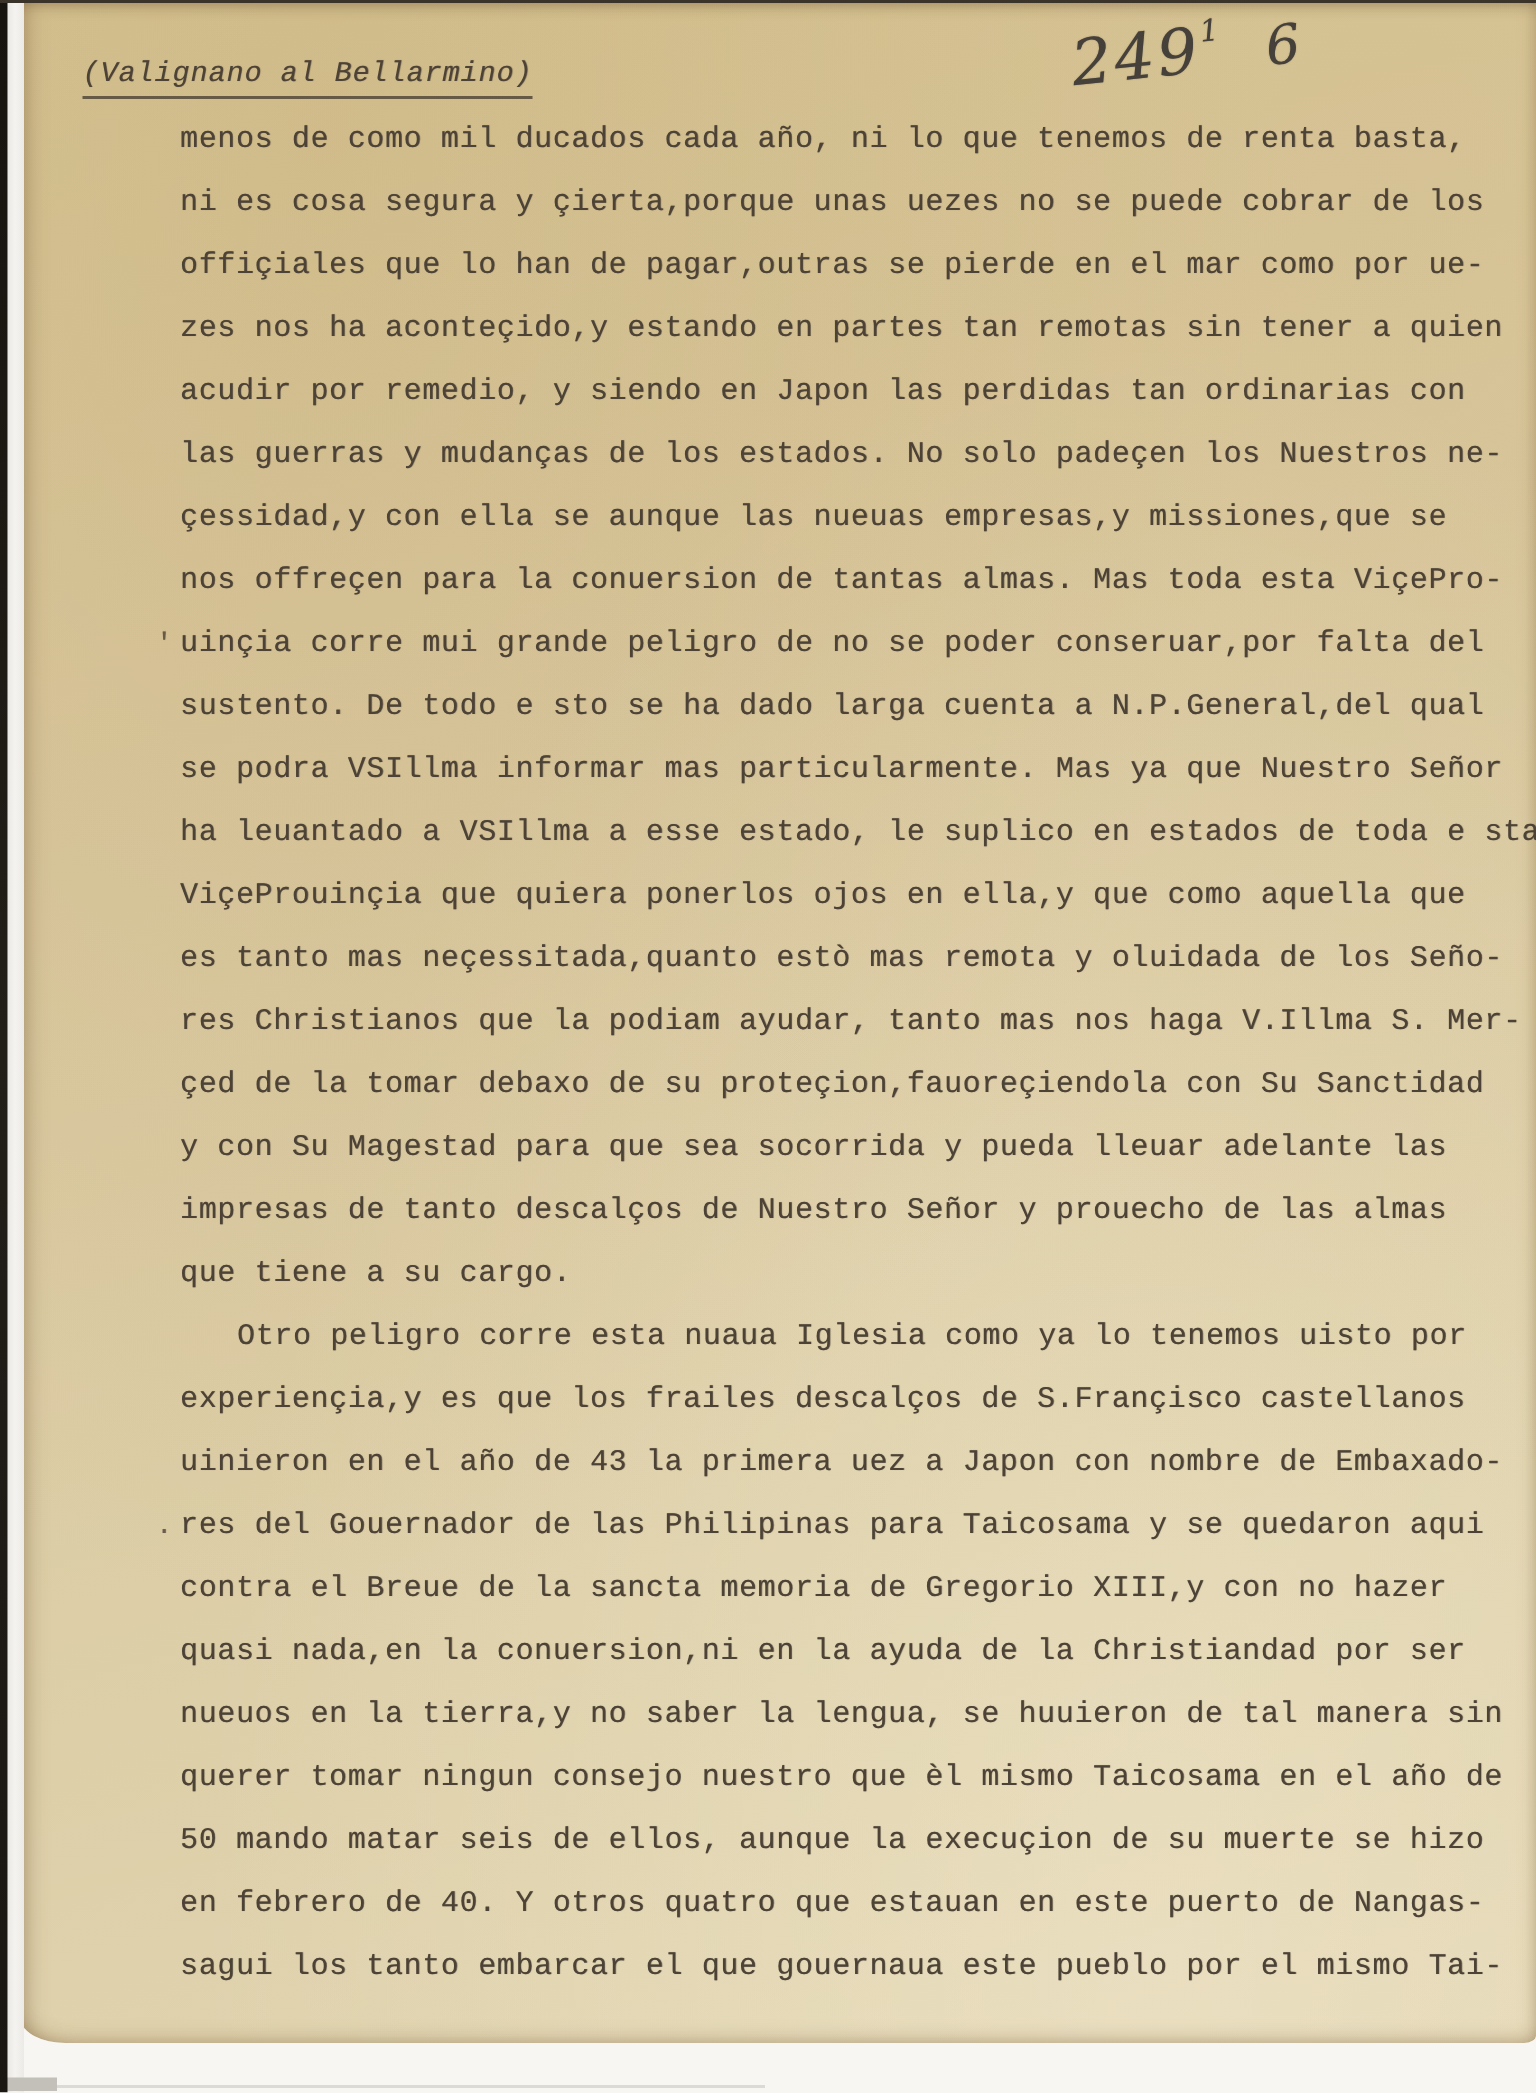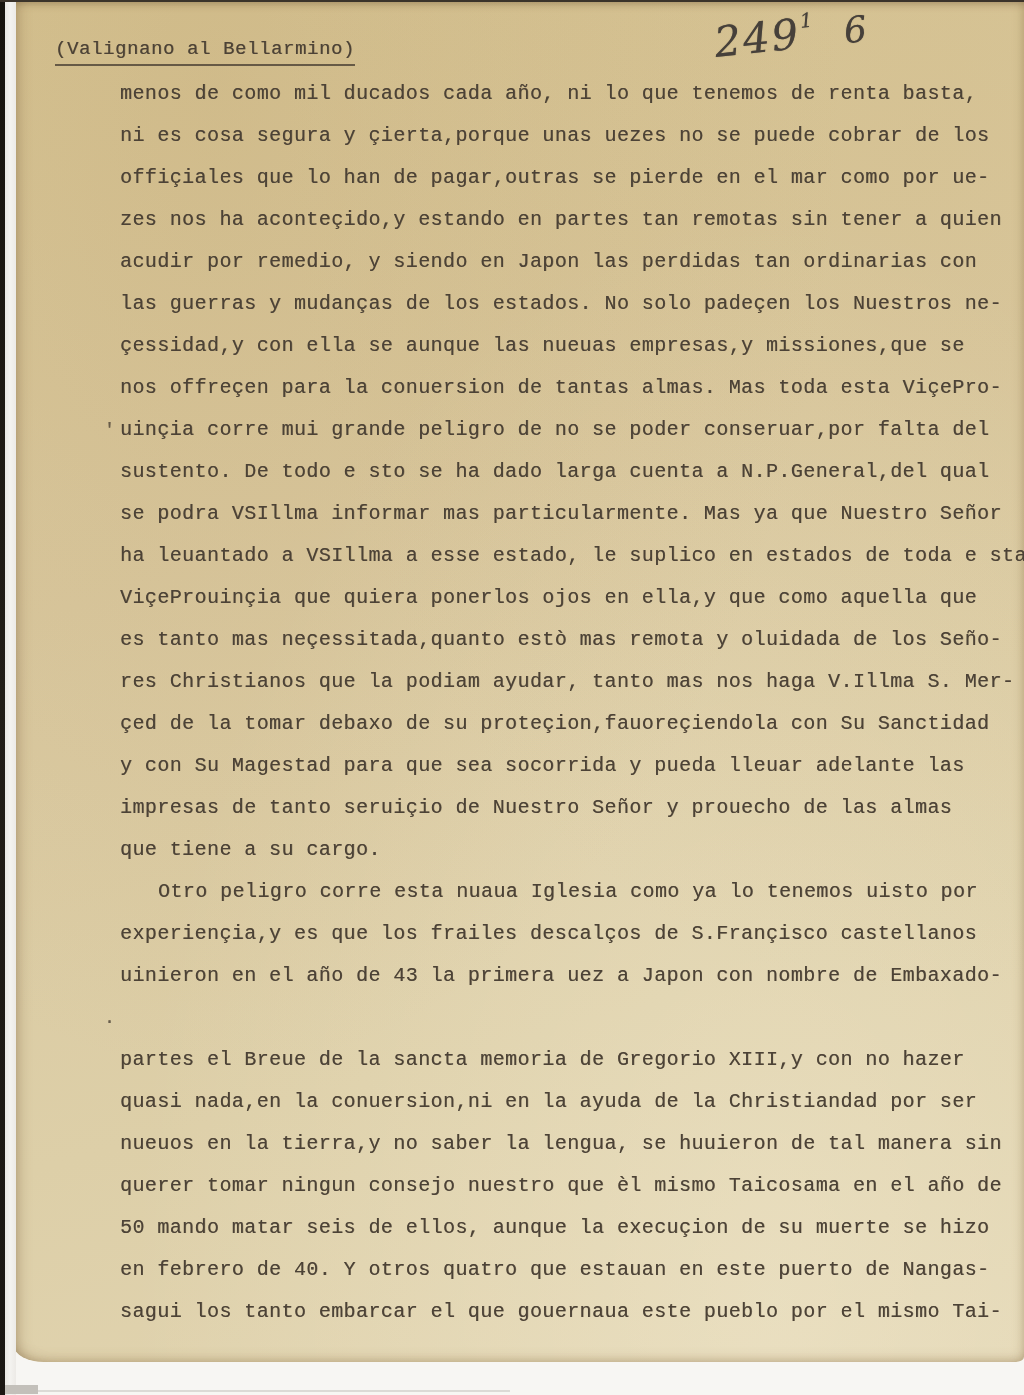--- a/index.html
+++ b/index.html
@@ -44,20 +44,21 @@
   }
 
   .header-annotation {
     position: absolute; left: 41px; top: 36px;
     font-size: 19px; letter-spacing: 0.6px;
     color: #4c4236;
     text-shadow: 0.4px 0.3px 0.5px rgba(72,62,48,0.55);
     border-bottom: 2px solid rgba(72,62,50,0.78);
     padding-bottom: 4px;
     white-space: nowrap;
+    font-style: italic;
   }
 
   .folio {
     position: absolute; left: 700px; top: 8px;
     transform: rotate(-6deg);
     font-family: "DejaVu Serif", serif;
     font-style: italic;
     color: #46403a;
     text-shadow: 0 0 0.8px rgba(60,54,46,0.6);
     white-space: nowrap;
@@ -124,27 +125,27 @@
         <div class="line"><span>nos offreçen para la conuersion de tantas almas. Mas toda esta ViçePro-</span></div>
         <div class="line"><span class="margin-mark">'</span><span>uinçia corre mui grande peligro de no se poder conseruar,por falta del</span></div>
         <div class="line"><span>sustento. De todo e sto se ha dado larga cuenta a N.P.General,del qual</span></div>
         <div class="line"><span>se podra VSIllma informar mas particularmente. Mas ya que Nuestro Señor</span></div>
         <div class="line"><span>ha leuantado a VSIllma a esse estado, le suplico en estados de toda e sta</span></div>
         <div class="line"><span>ViçeProuinçia que quiera ponerlos ojos en ella,y que como aquella que</span></div>
         <div class="line"><span>es tanto mas neçessitada,quanto estò mas remota y oluidada de los Seño-</span></div>
         <div class="line"><span>res Christianos que la podiam ayudar, tanto mas nos haga V.Illma S. Mer-</span></div>
         <div class="line"><span>çed de la tomar debaxo de su proteçion,fauoreçiendola con Su Sanctidad</span></div>
         <div class="line"><span>y con Su Magestad para que sea socorrida y pueda lleuar adelante las</span></div>
-        <div class="line"><span>impresas de tanto seruiçio de Nuestro Señor y prouecho de las almas</span></div>
+        <div class="line"><span>impresas de tanto descalços de Nuestro Señor y prouecho de las almas</span></div>
         <div class="line"><span>que tiene a su cargo.</span></div>
         <div class="line indent"><span>Otro peligro corre esta nuaua Iglesia como ya lo tenemos uisto por</span></div>
         <div class="line"><span>experiençia,y es que los frailes descalços de S.Françisco castellanos</span></div>
         <div class="line"><span>uinieron en el año de 43 la primera uez a Japon con nombre de Embaxado-</span></div>
-        <div class="line"><span class="margin-mark">.</span></div>
-        <div class="line"><span>partes el Breue de la sancta memoria de Gregorio XIII,y con no hazer</span></div>
+        <div class="line"><span class="margin-mark">.</span><span>res del Gouernador de las Philipinas para Taicosama y se quedaron aqui</span></div>
+        <div class="line"><span>contra el Breue de la sancta memoria de Gregorio XIII,y con no hazer</span></div>
         <div class="line"><span>quasi nada,en la conuersion,ni en la ayuda de la Christiandad por ser</span></div>
         <div class="line"><span>nueuos en la tierra,y no saber la lengua, se huuieron de tal manera sin</span></div>
         <div class="line"><span>querer tomar ningun consejo nuestro que èl mismo Taicosama en el año de</span></div>
         <div class="line"><span>50 mando matar seis de ellos, aunque la execuçion de su muerte se hizo</span></div>
         <div class="line"><span>en febrero de 40. Y otros quatro que estauan en este puerto de Nangas-</span></div>
         <div class="line"><span>sagui los tanto embarcar el que gouernaua este pueblo por el mismo Tai-</span></div>
       </div>
 
   </div>
 

